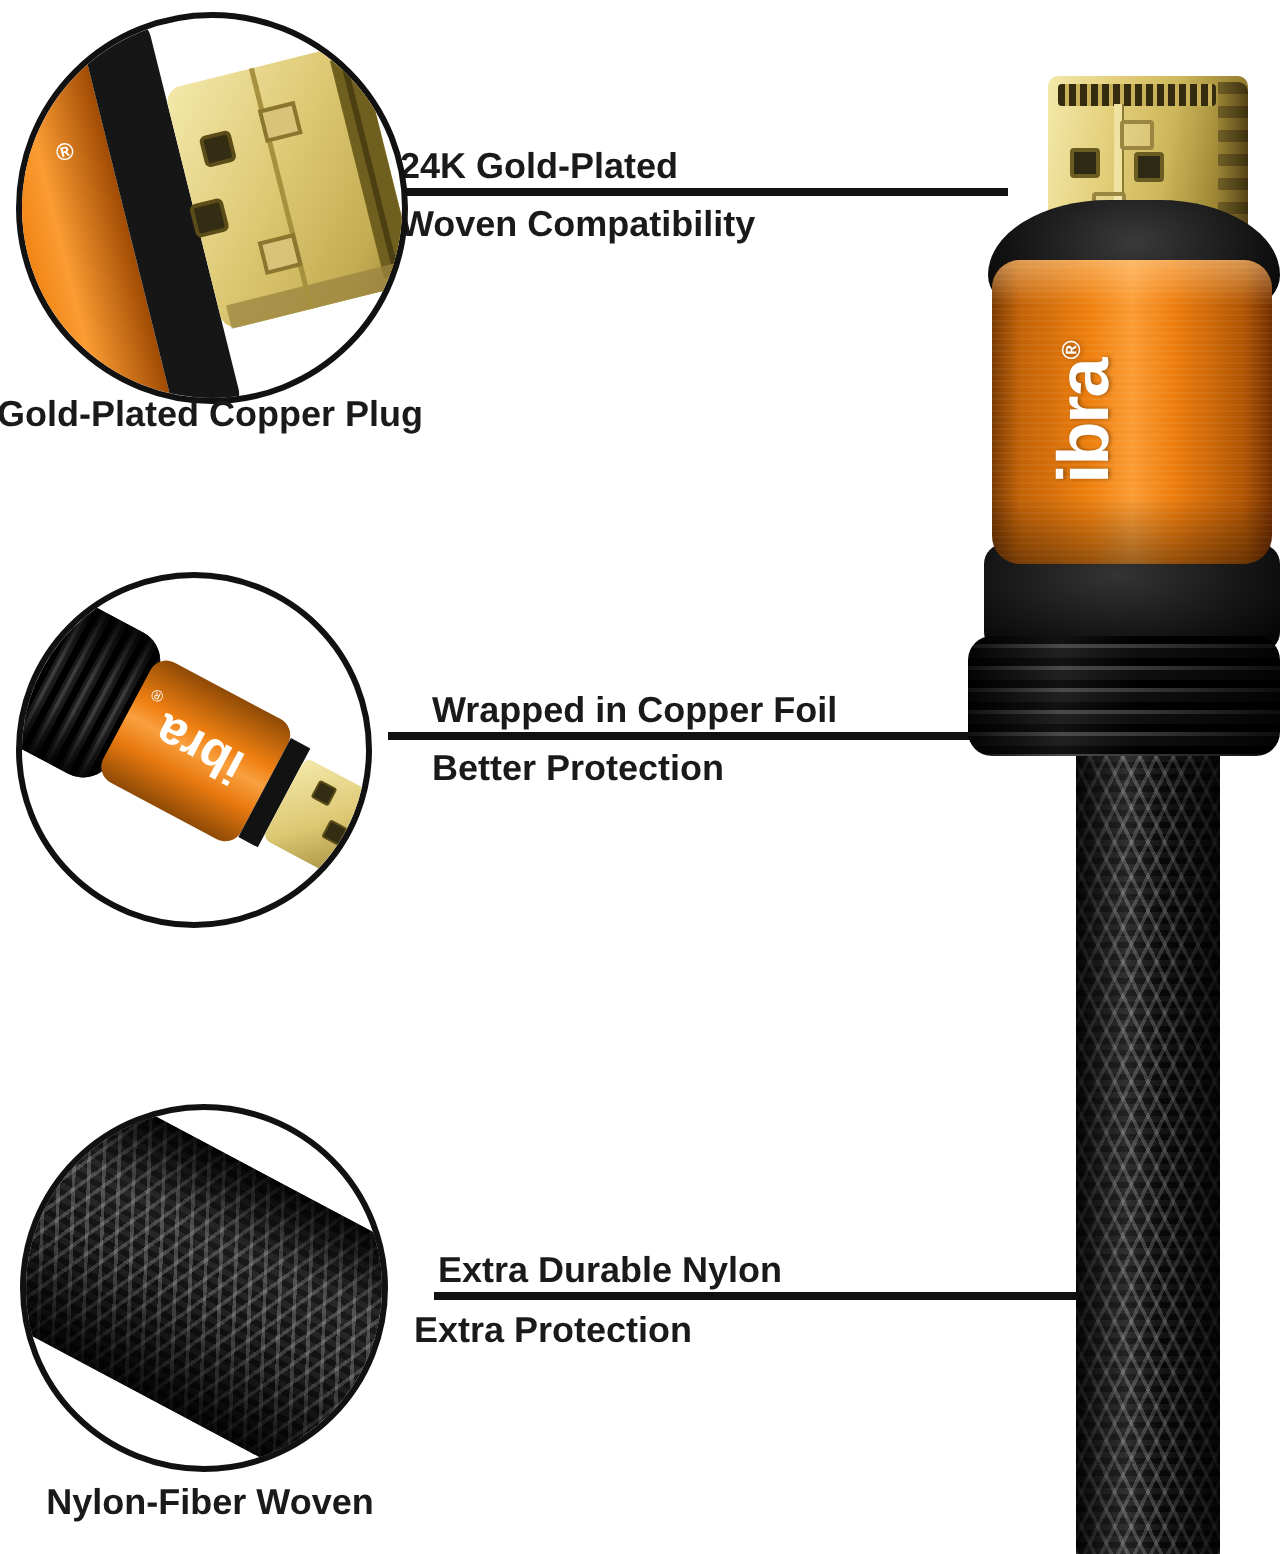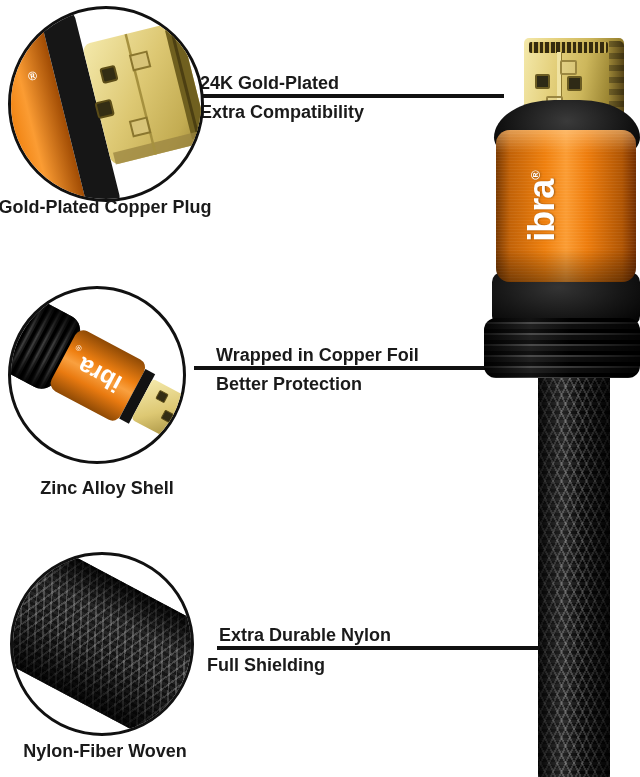--- a/index.html
+++ b/index.html
@@ -89,33 +89,33 @@
       repeating-linear-gradient(180deg,#000 0 4px,#3d3d3d 4px 6px,#101010 6px 11px);}
 </style>
 </head>
 <body>
 
 <div class="stage">
 
   <div>
     <div class="co-text" id="co1-t1">24K Gold-Plated</div>
     <div class="co-div" id="co1-div"></div>
-    <div class="co-text" id="co1-t2">Extra Compatibility</div>
+    <div class="co-text" id="co1-t2">Woven Compatibility</div>
   </div>
 
   <div>
     <div class="co-text" id="co2-t1">Wrapped in Copper Foil</div>
     <div class="co-div" id="co2-div"></div>
     <div class="co-text" id="co2-t2">Better Protection</div>
   </div>
 
   <div>
     <div class="co-text" id="co3-t1">Extra Durable Nylon</div>
     <div class="co-div" id="co3-div"></div>
-    <div class="co-text" id="co3-t2">Full Shielding</div>
+    <div class="co-text" id="co3-t2">Extra Protection</div>
   </div>
 
   <div>
     <div class="cable-braid braid-tex"></div>
 
     <div class="plug-gold">
       <div class="plug-pins"></div>
       <div class="plug-seam"></div>
       <div class="plug-tab t1"></div>
       <div class="plug-tab t2"></div>
@@ -203,20 +203,19 @@
         <text x="88" y="96" transform="rotate(180 88 86)" font-size="25" font-weight="bold" fill="#ffffff" text-anchor="middle">ibra</text>
         <text x="60" y="76" transform="rotate(180 60 72)" font-size="8" fill="#ffffff">®</text>
         <rect x="126" y="58" width="11" height="56" fill="#121212"></rect>
         <rect x="137" y="63" width="50" height="46" rx="4" fill="url(#gg2)"></rect>
         <rect x="149" y="70" width="9" height="9" rx="1" fill="#332d14" stroke="#5c4d18"></rect>
         <rect x="163" y="85" width="9" height="9" rx="1" fill="#332d14" stroke="#5c4d18"></rect>
         <rect x="181" y="65" width="8" height="42" fill="#70601f"></rect>
       </g>
     </svg>
   </div>
-  <div class="circle-label" id="label2">Zinc Alloy Shell</div>
 
   <div class="feature-circle" id="circle3">
     <div class="braid-band braid-tex"></div>
   </div>
   <div class="circle-label" id="label3">Nylon-Fiber Woven</div>
 
 </div>
 
 </body></html>

